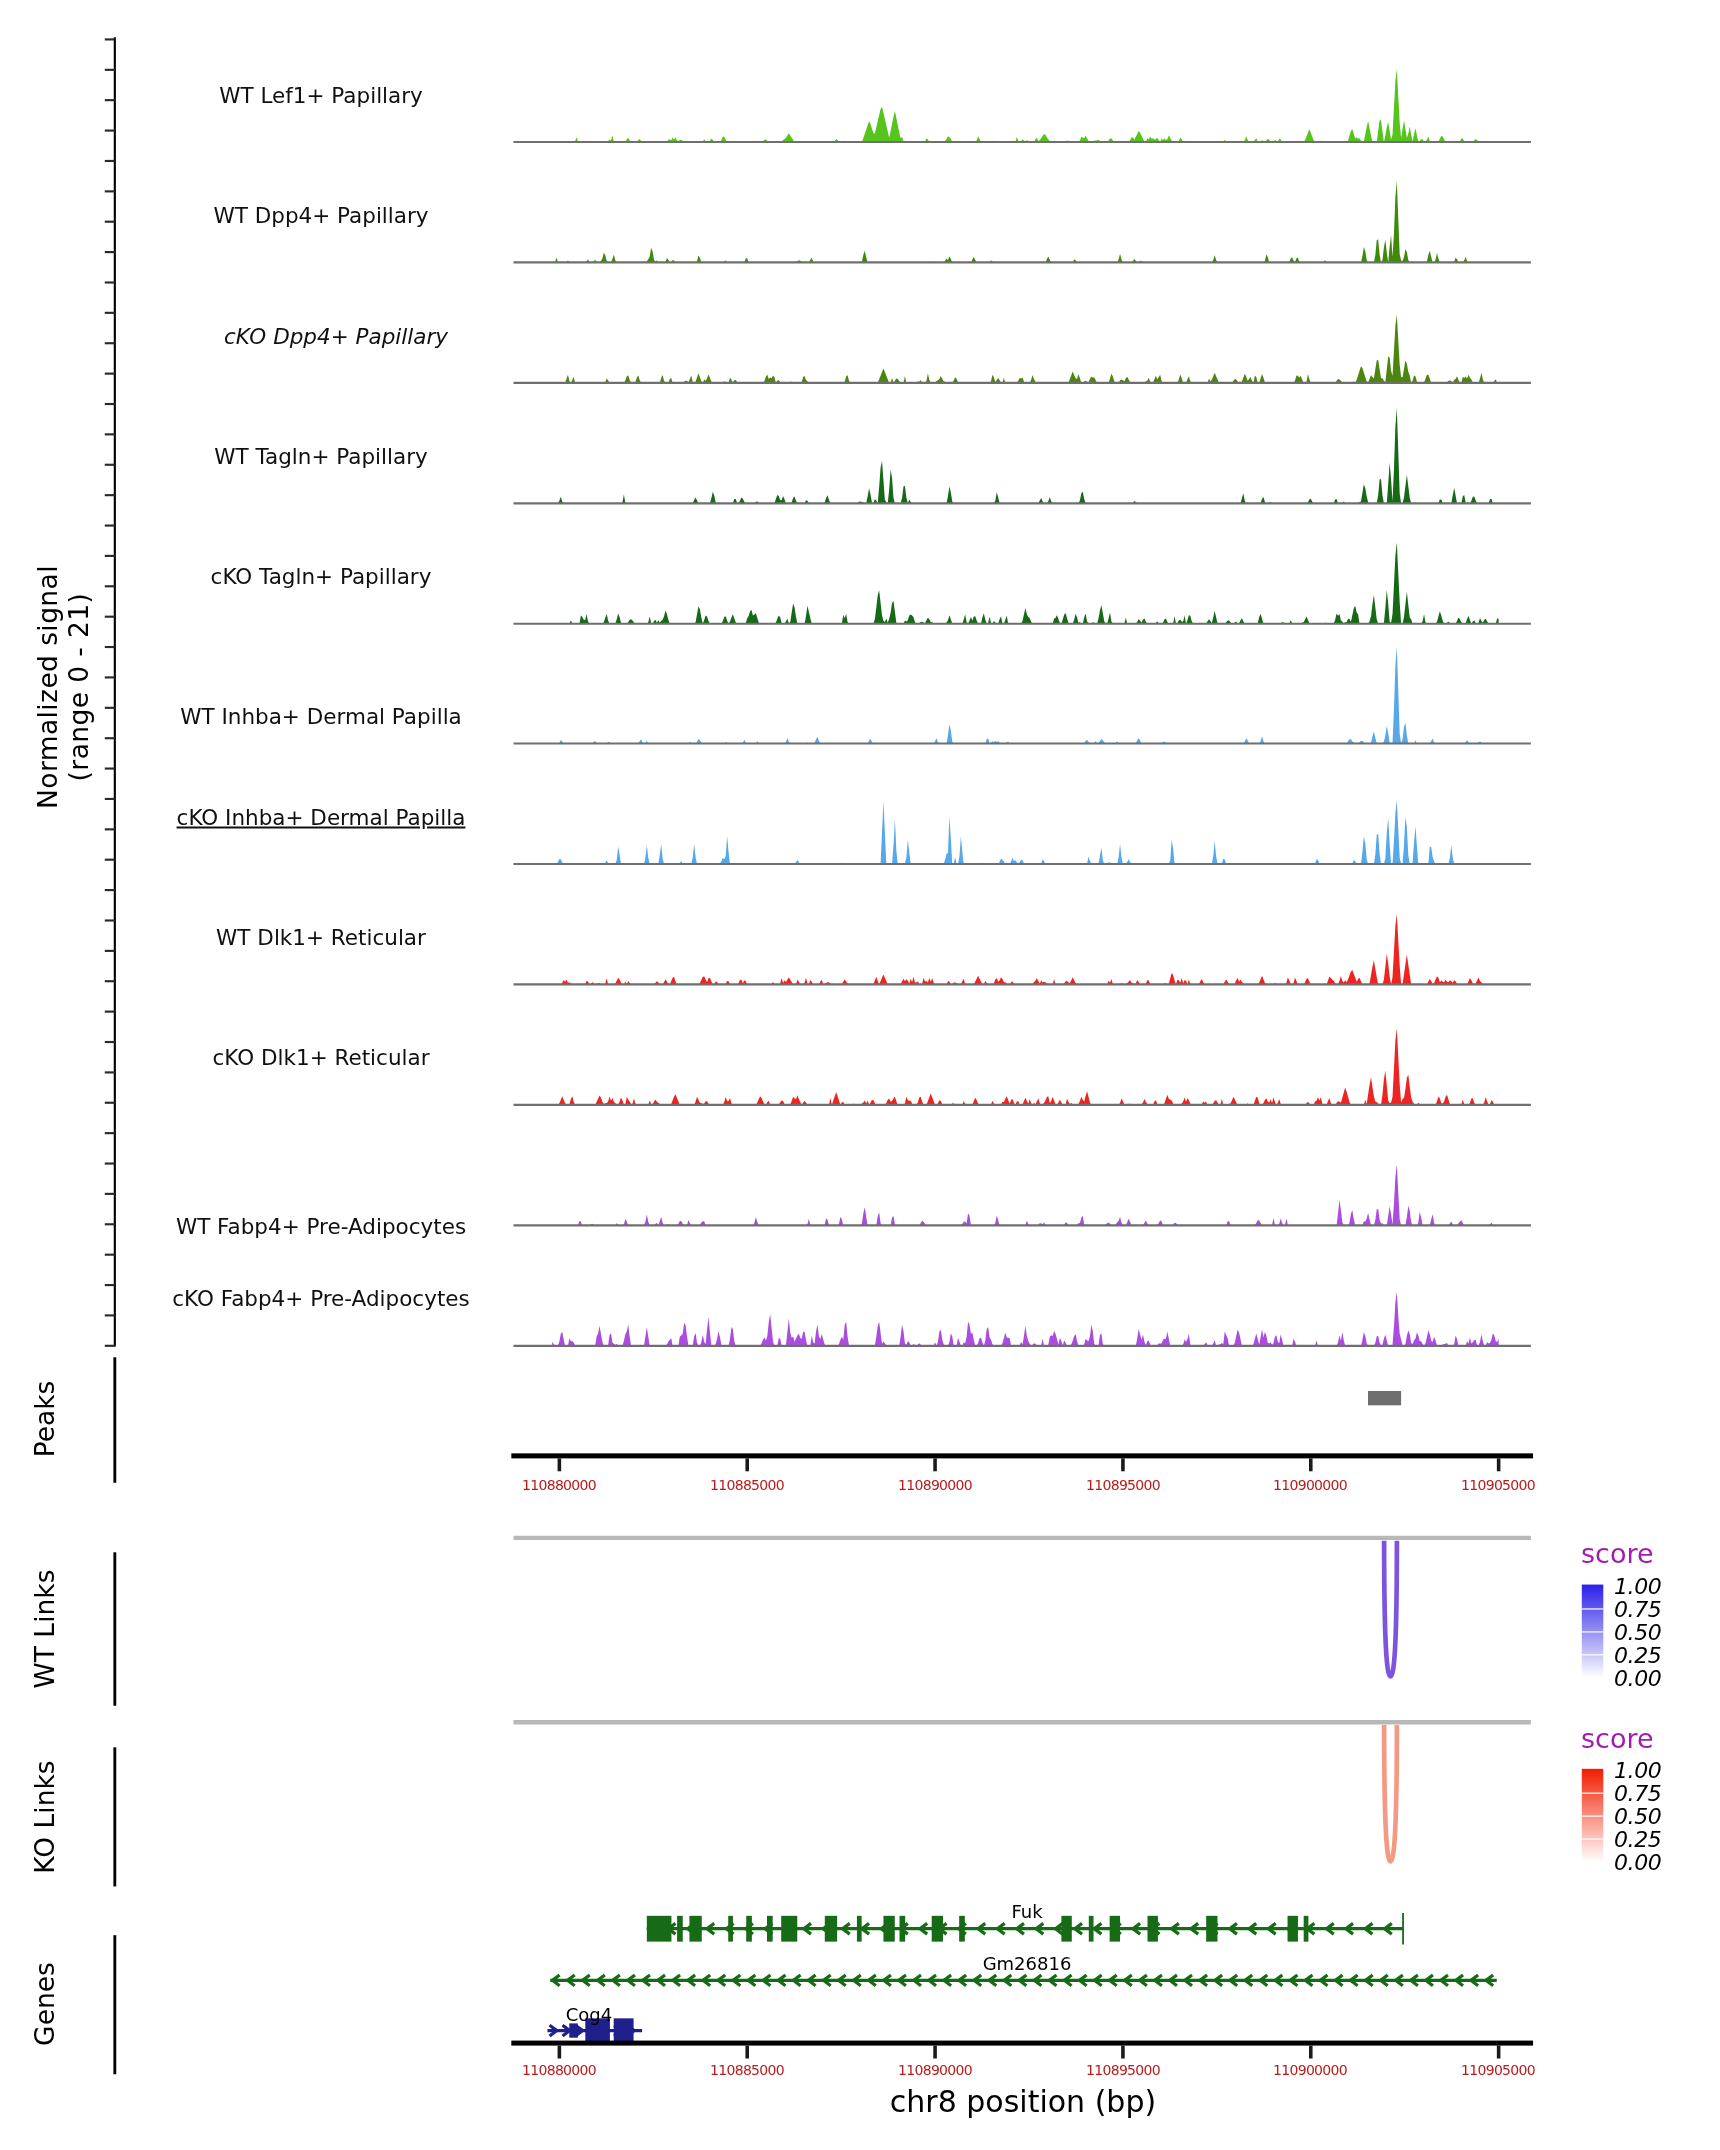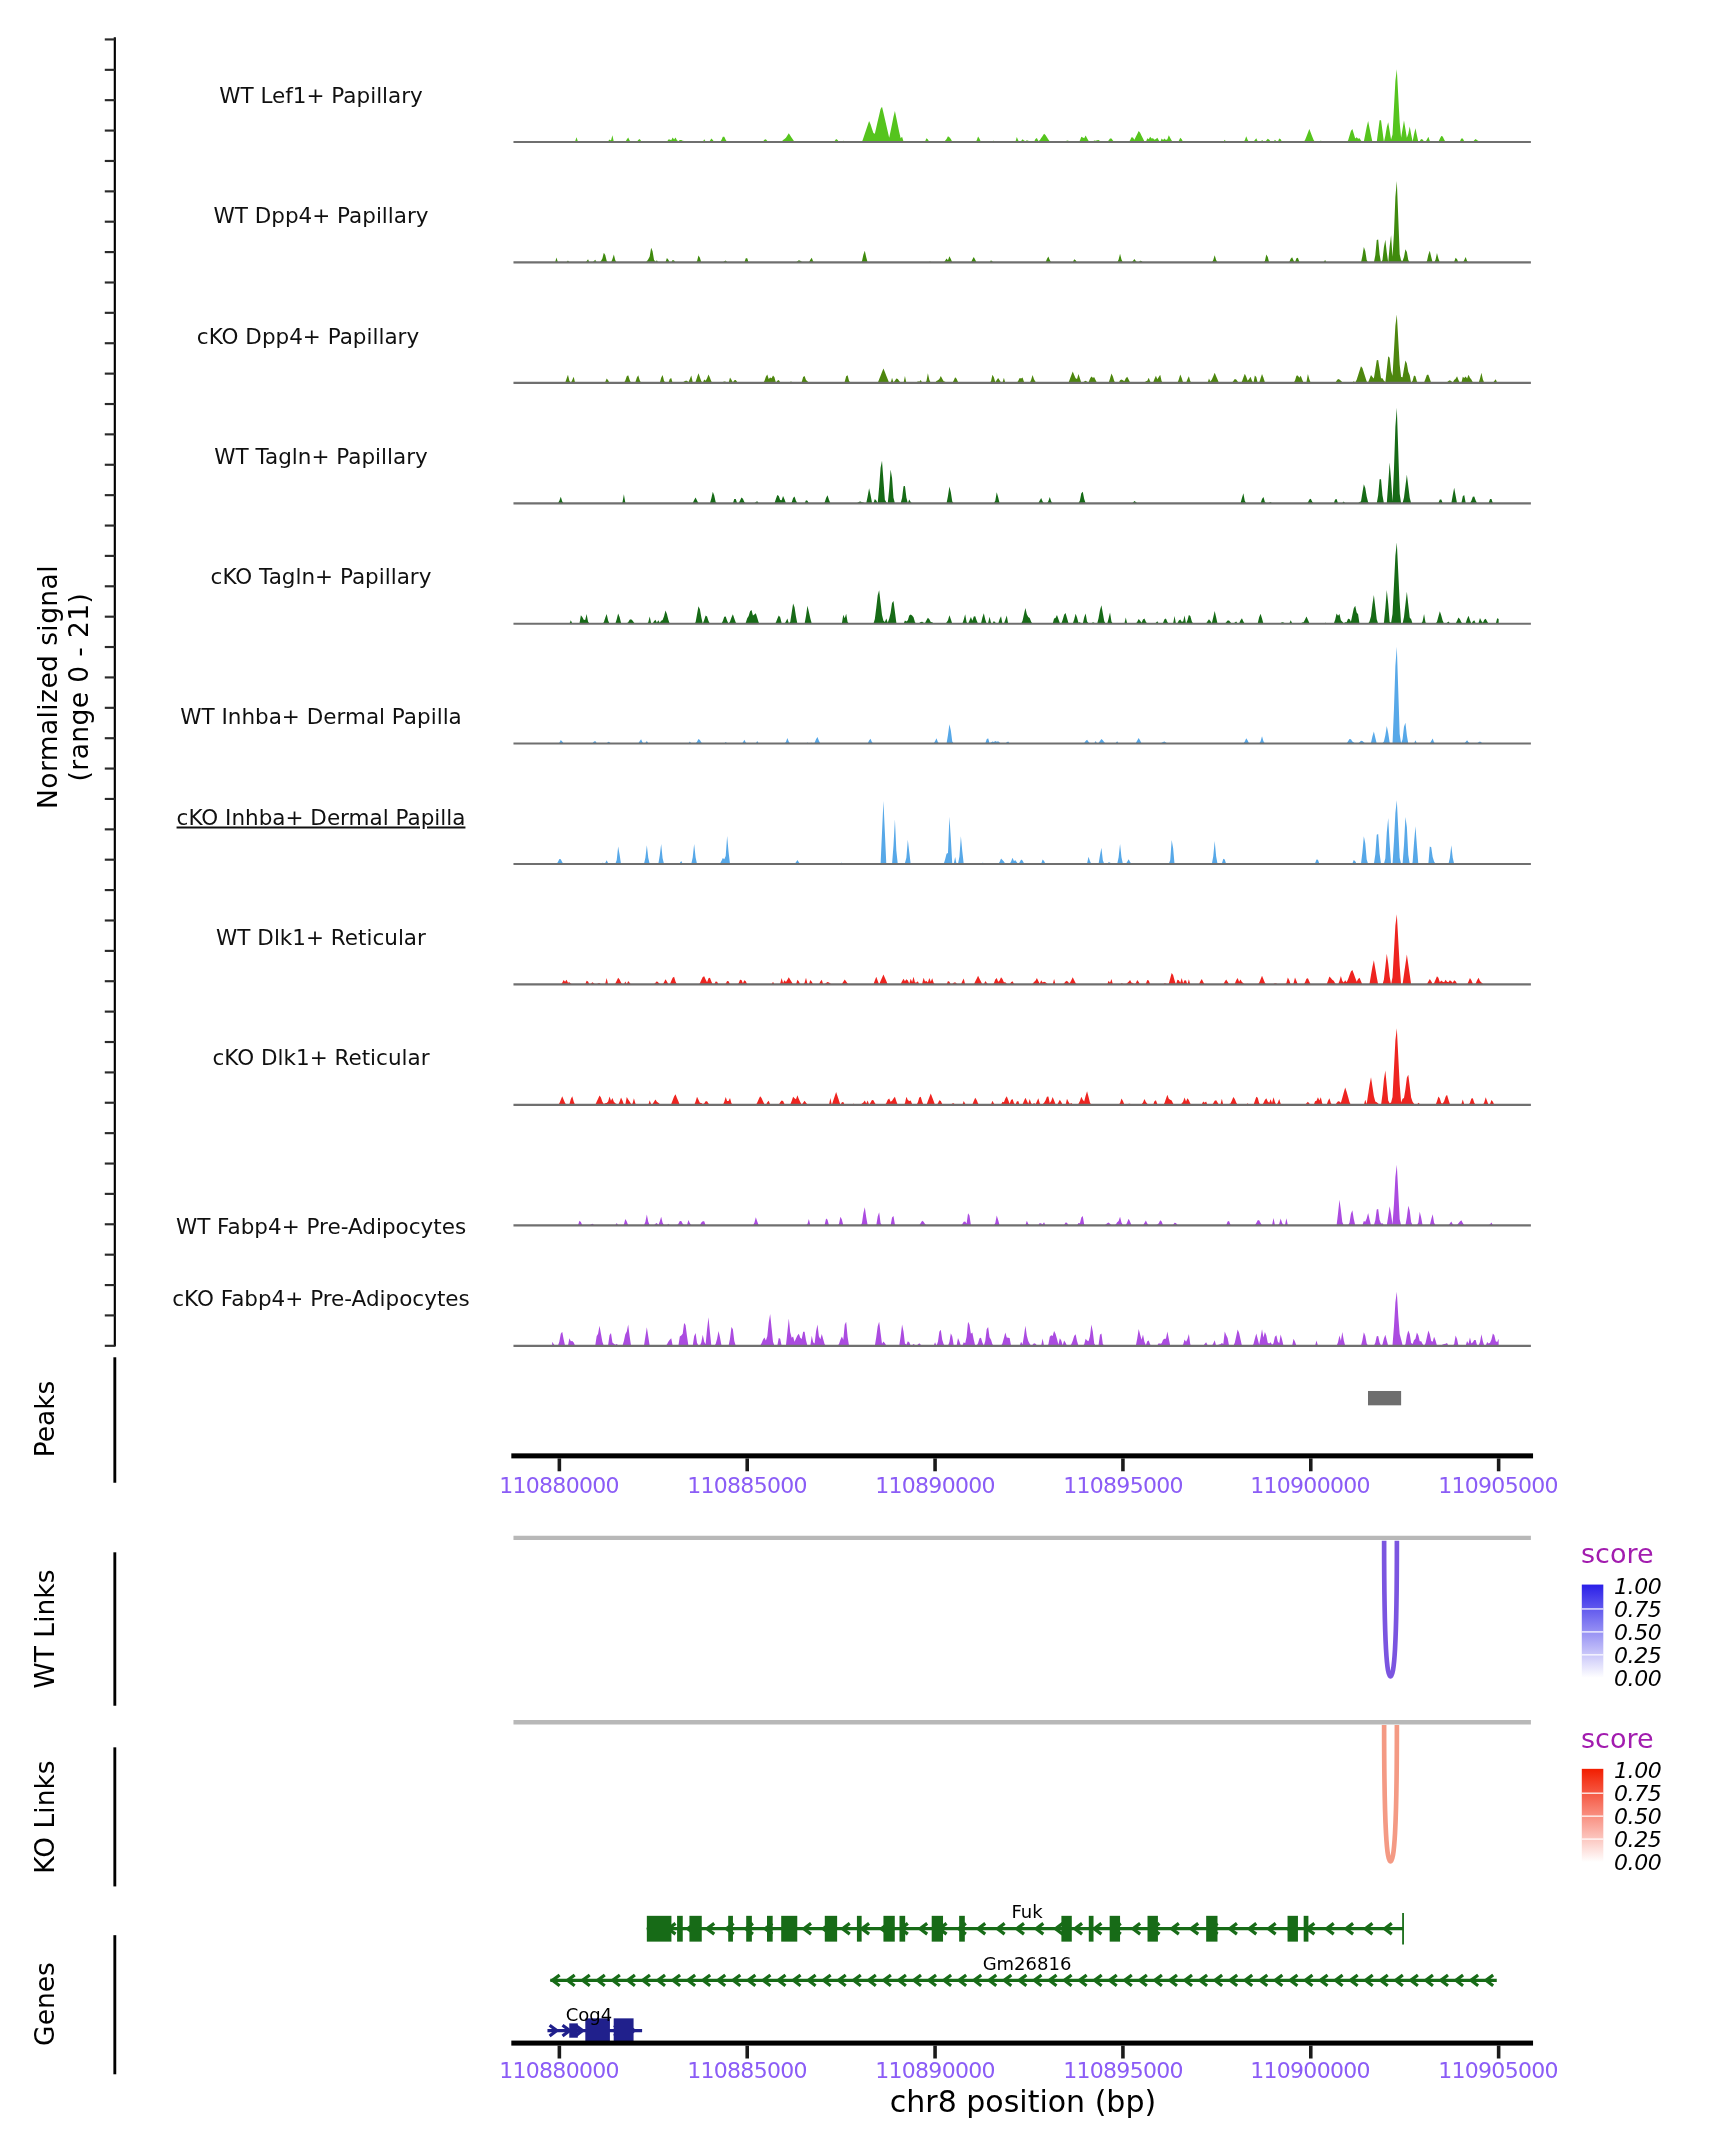--- a/index.html
+++ b/index.html
@@ -4,21 +4,21 @@
 <style>
   html,body{margin:0;padding:0;background:#fff;}
   #page{position:relative;width:1721px;height:2151px;background:#ffffff;overflow:hidden;
         font-family:"DejaVu Sans","Liberation Sans",sans-serif;}
   #gfx{position:absolute;left:0;top:0;}
   .lbl{position:absolute;transform:translate(-50%,-50%);white-space:nowrap;color:#000;}
   .rot{transform:translate(-50%,-50%) rotate(-90deg);}
   .track-label{font-size:21.5px;color:#101010;}
   .axis-title{font-size:26.5px;letter-spacing:0.4px;}
   .section-title{font-size:26.5px;}
-  .tick-label{font-size:22px;color:#8b5cf6;letter-spacing:-0.7px;}
+  .tick-label{font-size:14px;color:#b91c1c;letter-spacing:-0.7px;}
   .xaxis-title{font-size:30px;color:#000;}
   .score-title{position:absolute;font-size:27px;color:#a21caf;white-space:nowrap;}
   .score-tick{position:absolute;transform:translate(0,-50%);font-size:22px;color:#000;letter-spacing:-0.4px;font-style:italic;}
   .gene-label{font-size:18px;color:#000;}
 </style>
 </head>
 <body>
 
 <div id="page">
   <svg id="gfx" width="1721" height="2151" viewBox="0 0 2400 3000">
@@ -273,21 +273,21 @@
     <div>(range 0 - 21)</div>
   </div>
 
   <div class="lbl rot section-title" style="left:44px;top:1419px;">Peaks</div>
   <div class="lbl rot section-title" style="left:44px;top:1629px;">WT Links</div>
   <div class="lbl rot section-title" style="left:44px;top:1817px;">KO Links</div>
   <div class="lbl rot section-title" style="left:44px;top:2004px;">Genes</div>
 
   <div class="lbl track-label" style="left:321px;top:95px;">WT Lef1+ Papillary</div>
   <div class="lbl track-label" style="left:321px;top:215px;">WT Dpp4+ Papillary</div>
-  <div class="lbl track-label" style="left:308px;top:336px;">cKO Dpp4+ Papillary</div>
+  <div class="lbl track-label" style="left:336px;top:336px;font-style:italic;">cKO Dpp4+ Papillary</div>
   <div class="lbl track-label" style="left:321px;top:456px;">WT Tagln+ Papillary</div>
   <div class="lbl track-label" style="left:321px;top:576px;">cKO Tagln+ Papillary</div>
   <div class="lbl track-label" style="left:321px;top:716px;text-align:center;">WT Inhba+ Dermal Papilla</div>
   <div class="lbl track-label" style="left:321px;top:817px;text-decoration:underline;">cKO Inhba+ Dermal Papilla</div>
   <div class="lbl track-label" style="left:321px;top:937px;">WT Dlk1+ Reticular</div>
   <div class="lbl track-label" style="left:321px;top:1057px;">cKO Dlk1+ Reticular</div>
   <div class="lbl track-label" style="left:321px;top:1178px;margin-top:48px;">WT Fabp4+ Pre-Adipocytes</div>
   <div class="lbl track-label" style="left:321px;top:1298px;">cKO Fabp4+ Pre-Adipocytes</div>
 
   <div class="lbl tick-label" style="left:559px;top:1485px;">110880000</div>

